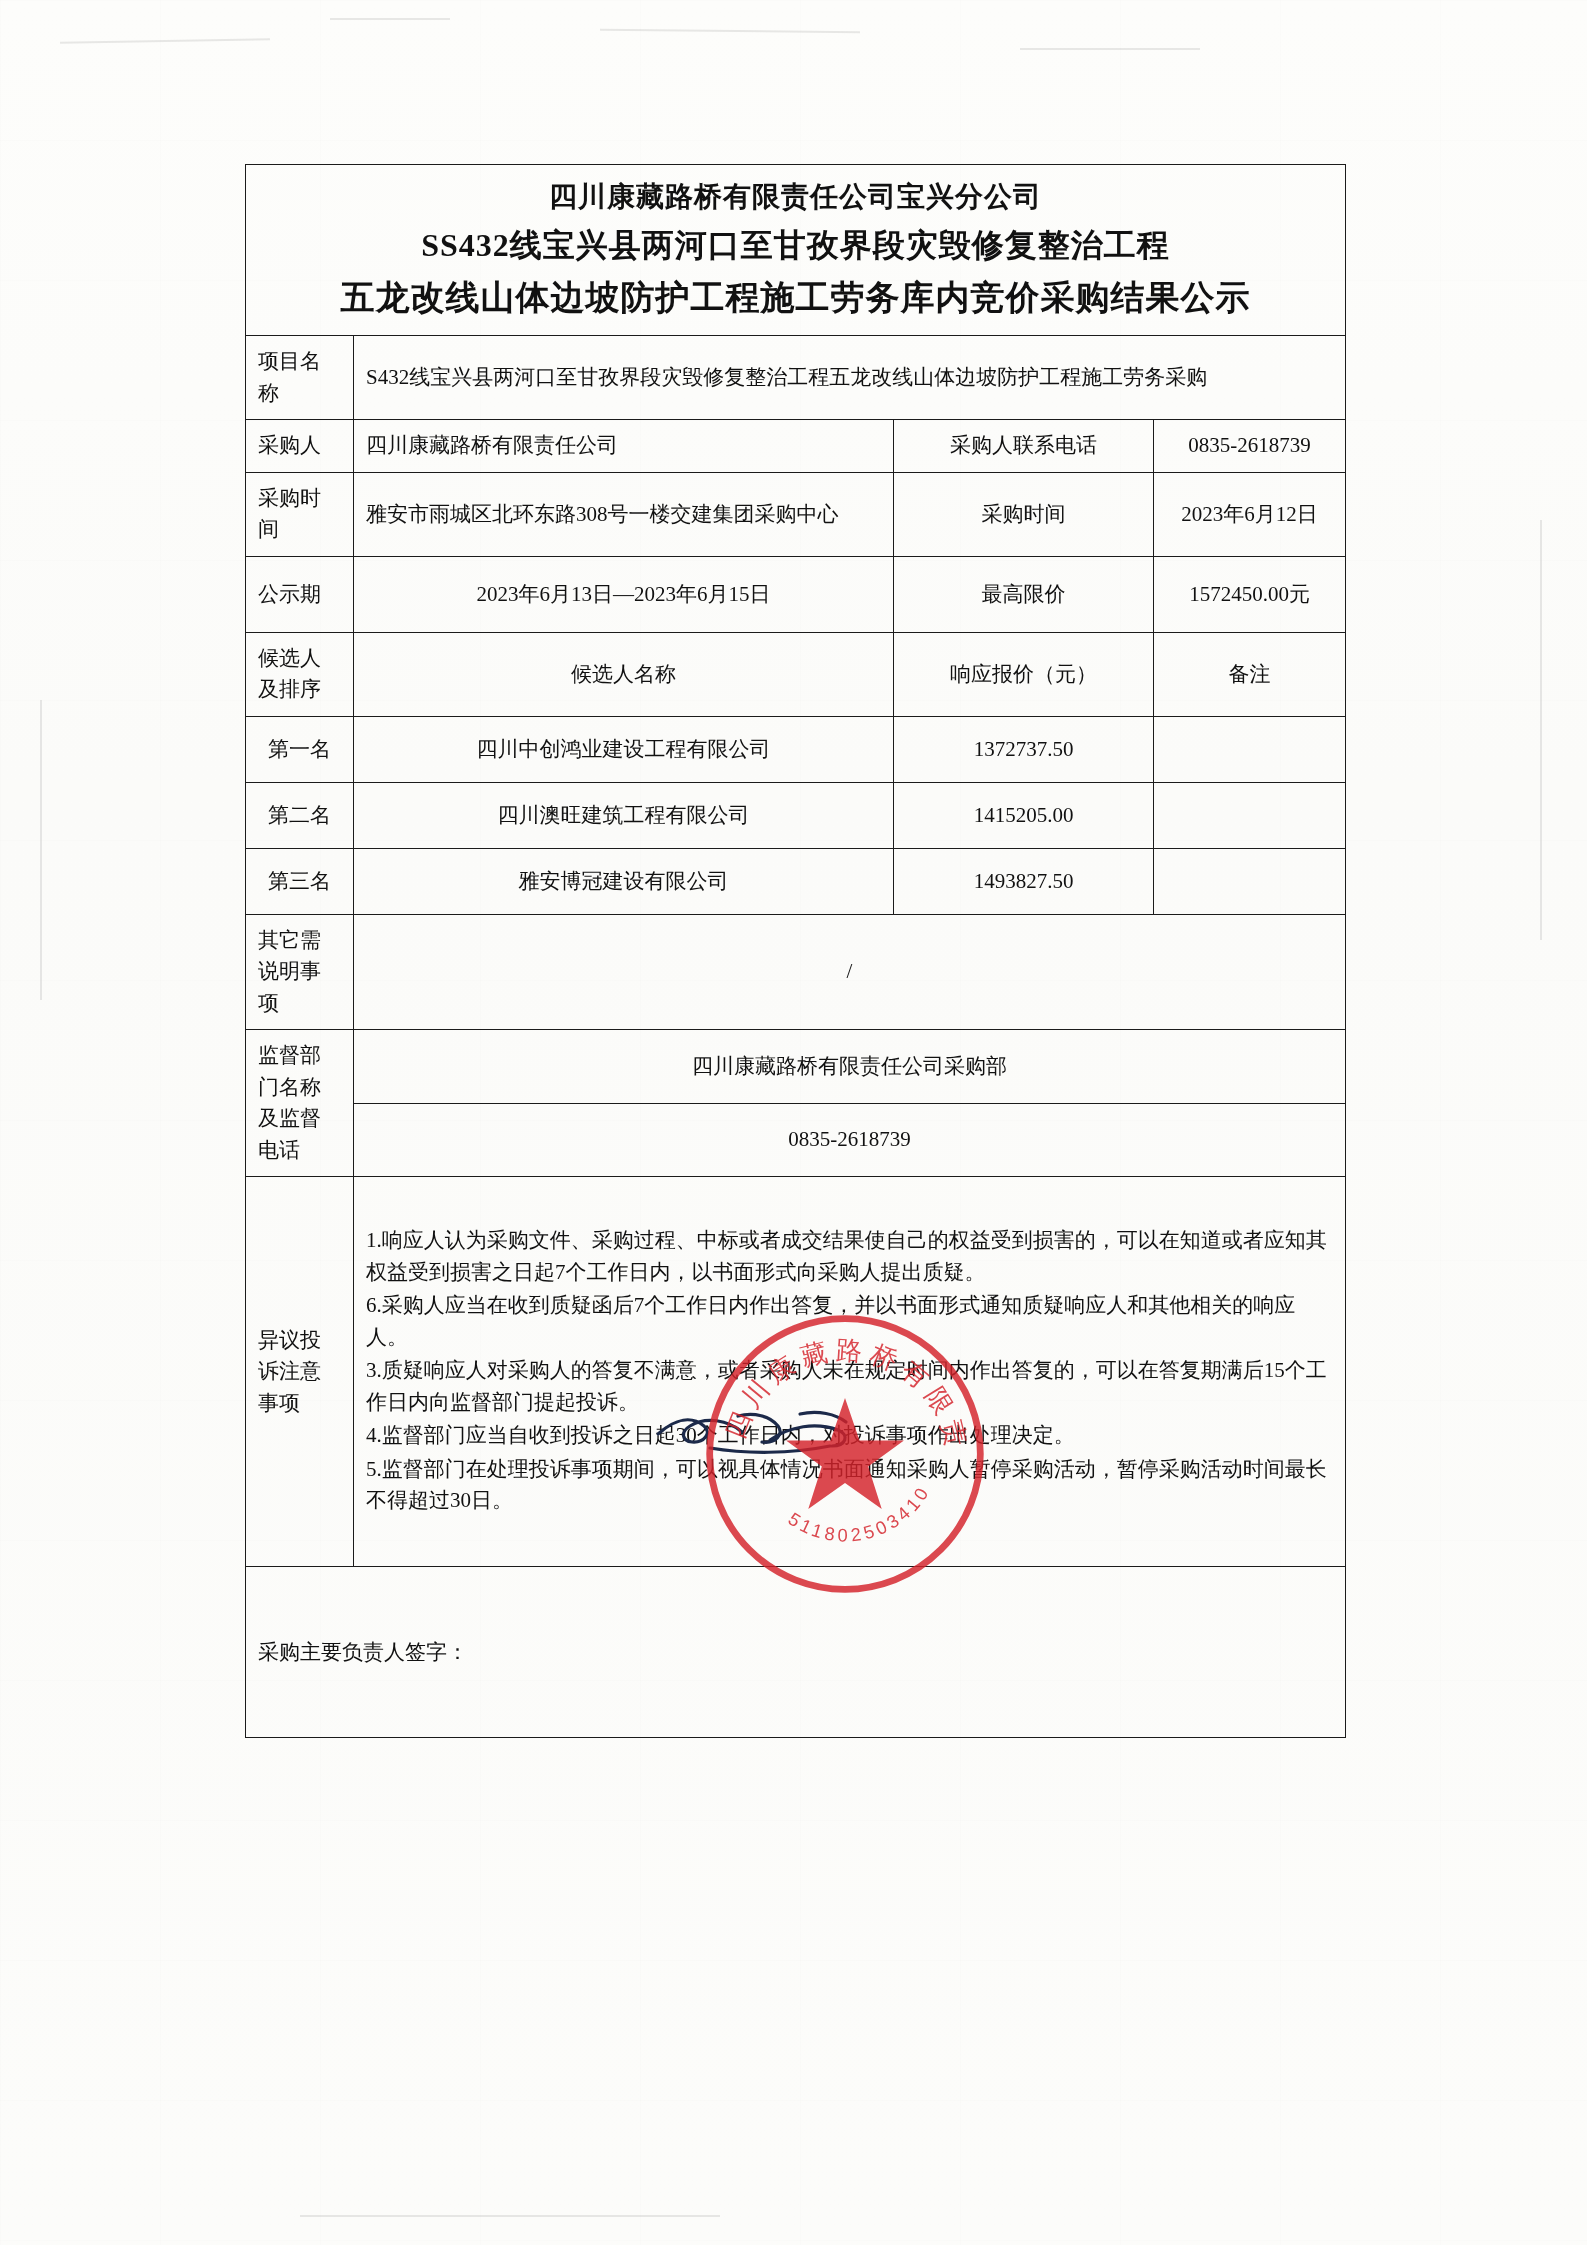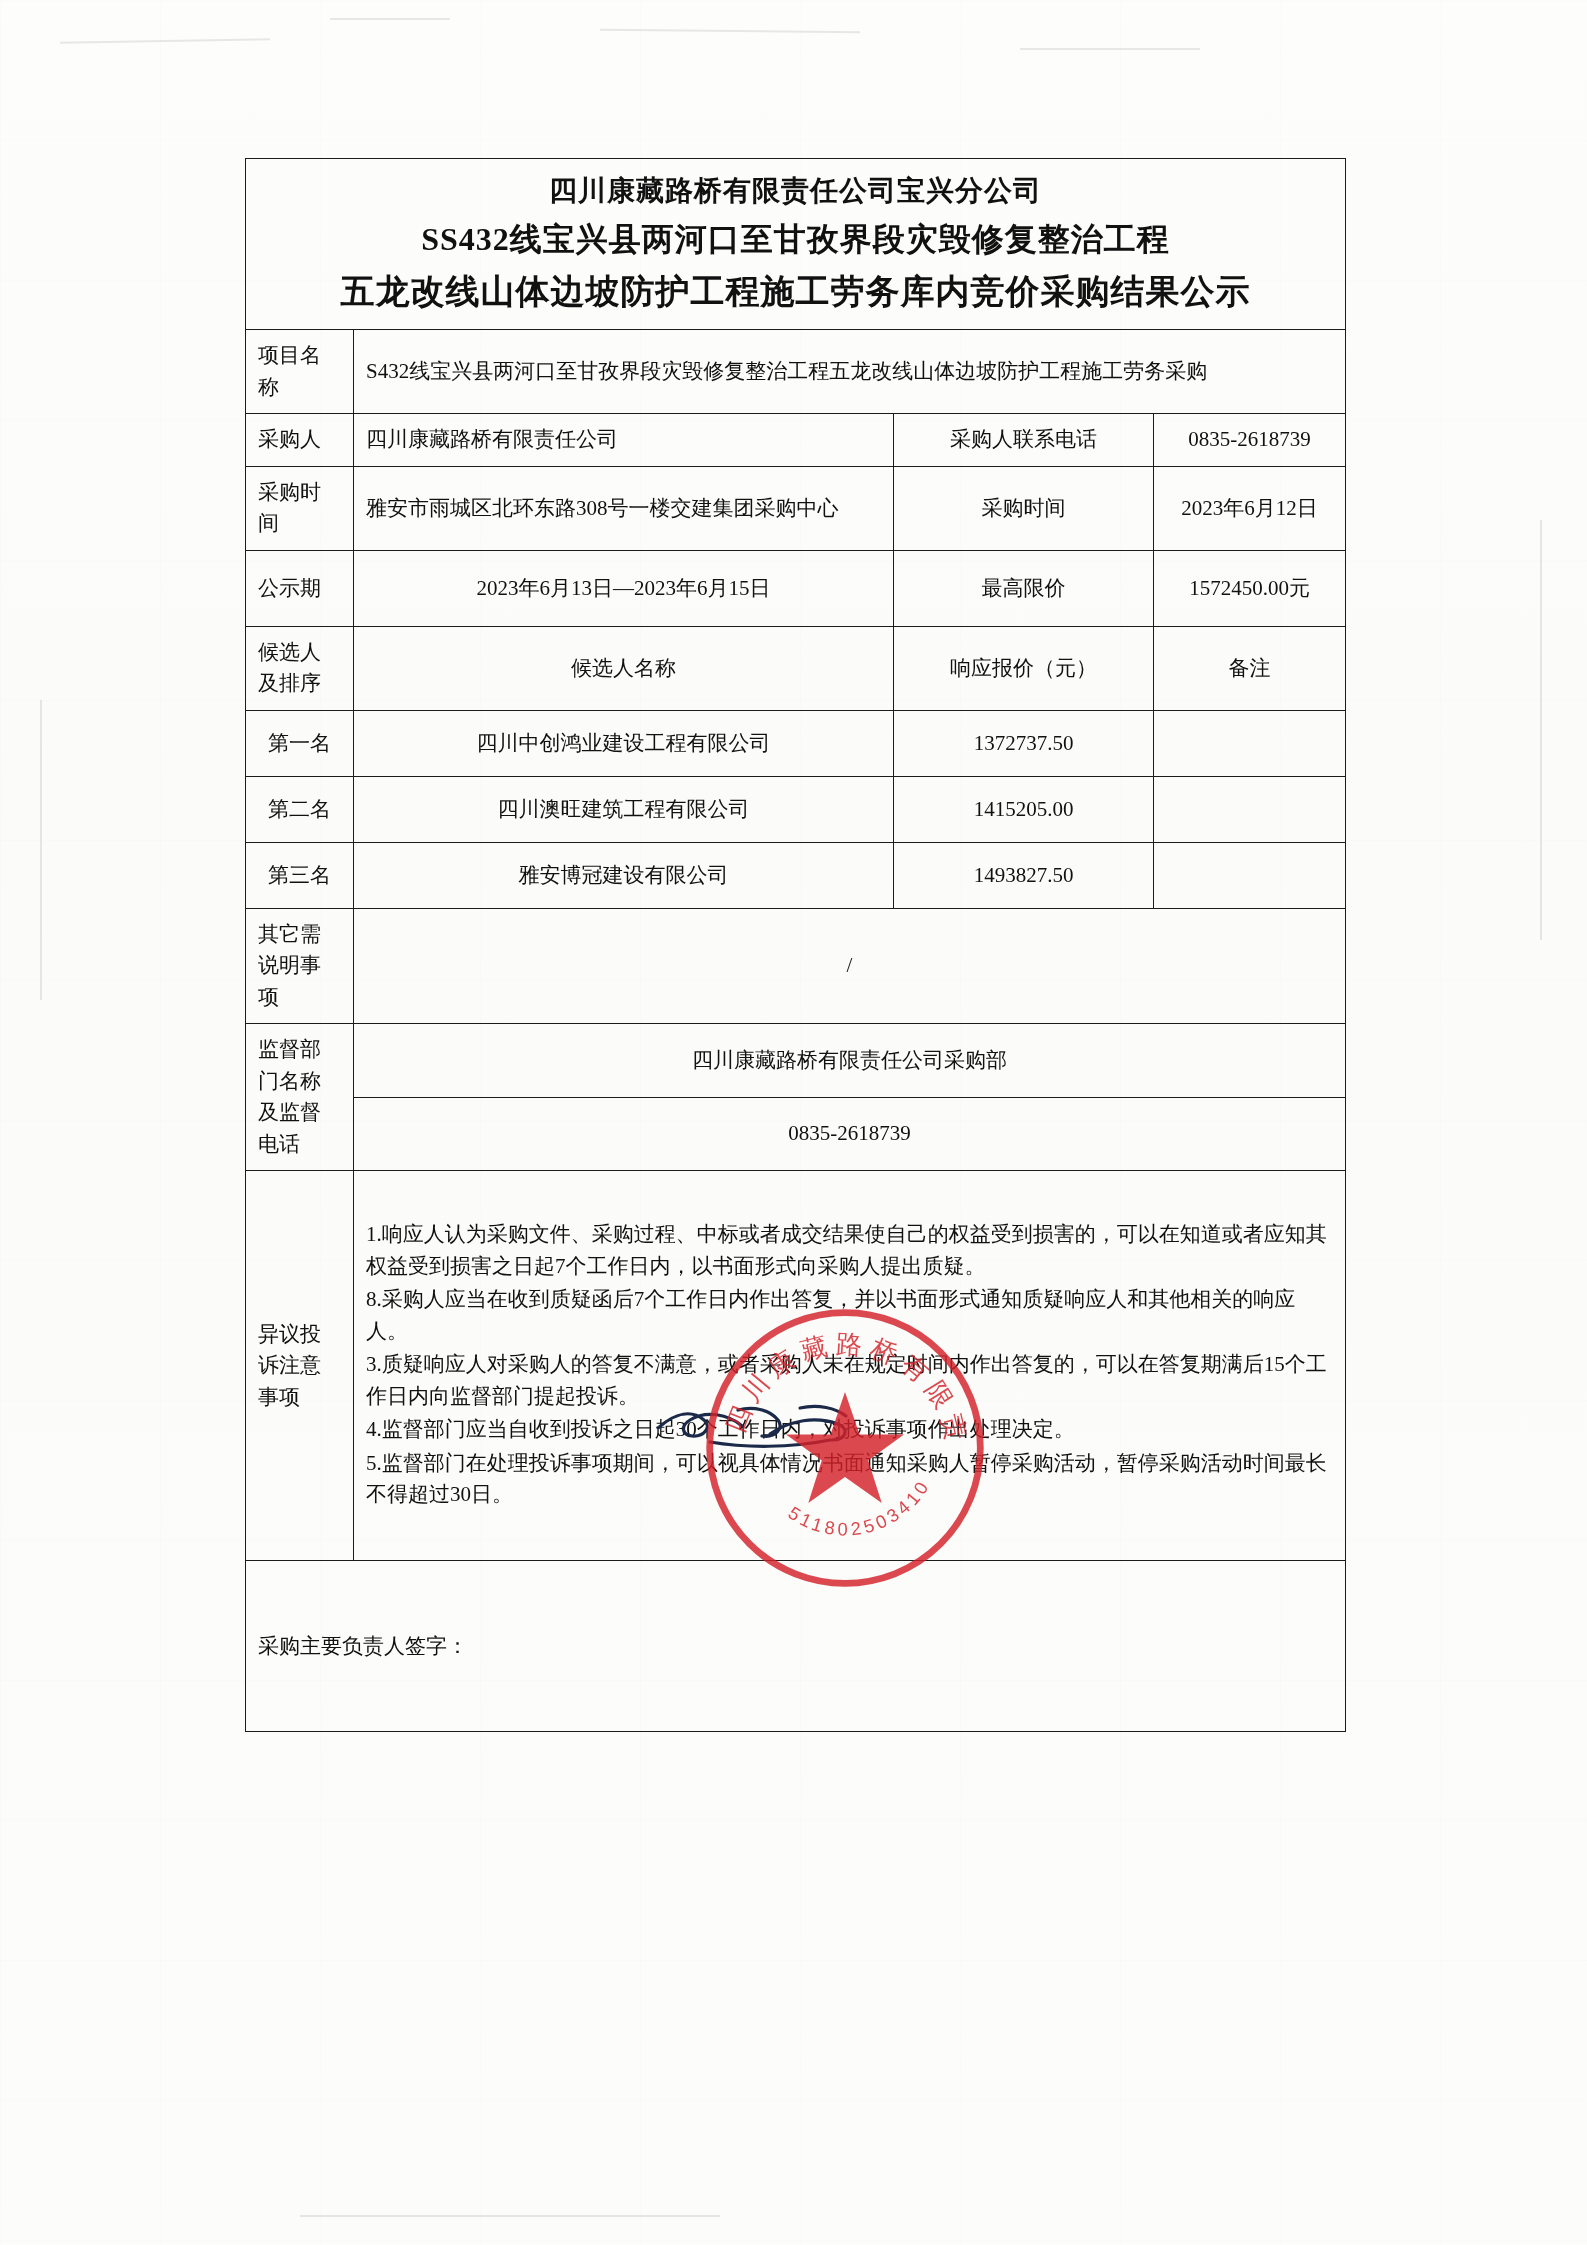--- a/index.html
+++ b/index.html
@@ -34,21 +34,21 @@
   }
   .scan-mark {
     position: absolute;
     background: rgba(120,120,120,0.16);
     pointer-events: none;
   }
 
   .doc {
     position: absolute;
     left: 245px;
-    top: 158px;
+    top: 164px;
     width: 1100px;
   }
 
   table.main {
     width: 1100px;
     border-collapse: collapse;
     table-layout: fixed;
   }
   table.main td {
     border: 1.6px solid #1b1b1b;
@@ -220,21 +220,21 @@
         <td class="val-center" colspan="3">四川康藏路桥有限责任公司采购部</td>
       </tr>
       <tr style="height:58px;">
         <td class="val-center" colspan="3">0835-2618739</td>
       </tr>
 
       <tr style="height:390px;">
         <td class="label two-line">异议投诉注意事项</td>
         <td class="notes-cell" colspan="3">
           <p>1.响应人认为采购文件、采购过程、中标或者成交结果使自己的权益受到损害的，可以在知道或者应知其权益受到损害之日起7个工作日内，以书面形式向采购人提出质疑。</p>
-          <p>8.采购人应当在收到质疑函后7个工作日内作出答复，并以书面形式通知质疑响应人和其他相关的响应人。</p>
+          <p>6.采购人应当在收到质疑函后7个工作日内作出答复，并以书面形式通知质疑响应人和其他相关的响应人。</p>
           <p>3.质疑响应人对采购人的答复不满意，或者采购人未在规定时间内作出答复的，可以在答复期满后15个工作日内向监督部门提起投诉。</p>
           <p>4.监督部门应当自收到投诉之日起30个工作日内，对投诉事项作出处理决定。</p>
           <p>5.监督部门在处理投诉事项期间，可以视具体情况书面通知采购人暂停采购活动，暂停采购活动时间最长不得超过30日。</p>
         </td>
       </tr>
 
       <tr>
         <td class="sign-cell" colspan="4">采购主要负责人签字：</td>
       </tr>
     </tbody>

